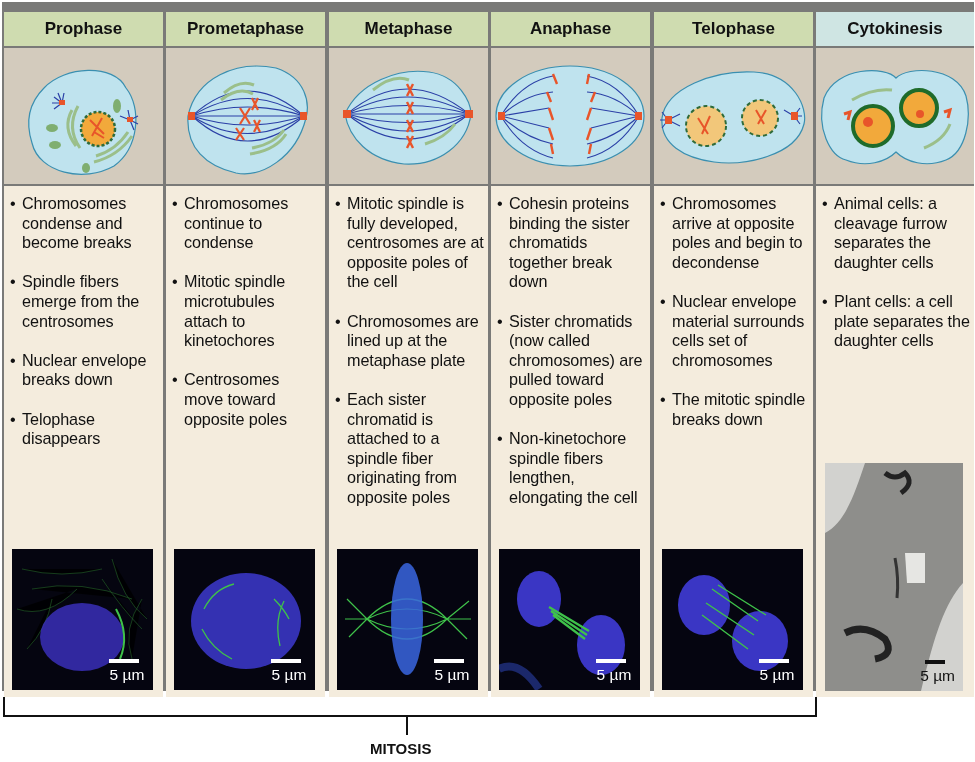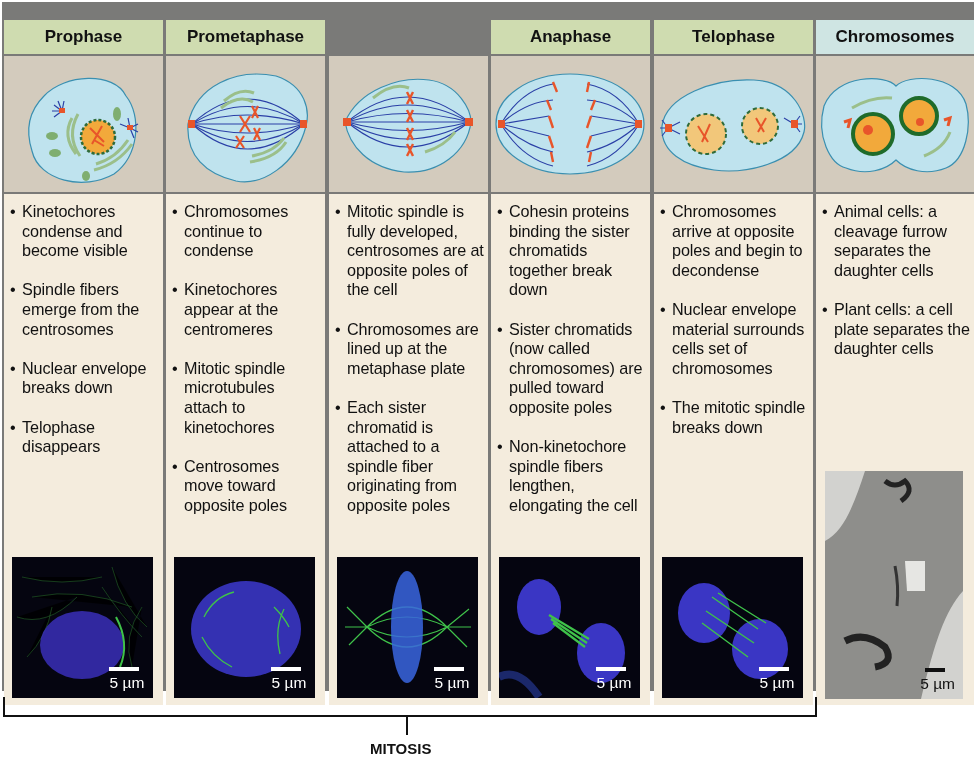--- a/index.html
+++ b/index.html
@@ -1,20 +1,20 @@
 <!DOCTYPE html>
 <html><head>
 <meta charset="utf-8">
 <style>
   html, body { margin:0; padding:0; background:#ffffff; }
   body { width:975px; height:762px; position:relative; overflow:hidden;
          font-family:"Liberation Sans", sans-serif; color:#111; }
   .grid { position:absolute; left:2px; top:2px; width:972px; height:689px;
           background:#7a7a78; }
-  .col { position:absolute; top:16px; width:161px; height:689px; }
+  .col { position:absolute; top:8px; width:161px; height:689px; }
   .hdr { position:absolute; left:2px; top:2px; width:159px; height:34px;
          background:#cfdcb0; font-weight:bold; font-size:17px;
          display:flex; align-items:center; justify-content:center; }
   .hdr.cyto { background:#cfe5e3; }
   .diag { position:absolute; left:2px; top:38px; width:159px; height:136px;
           background:#d3cbbd; overflow:hidden; }
   .body { position:absolute; left:2px; top:176px; width:159px; height:511px;
           background:#f4ecdd; }
   ul { list-style:none; margin:0; padding:8px 4px 0 6px; }
   li { position:relative; padding-left:12px; font-size:16.2px; line-height:19.6px;
@@ -53,21 +53,21 @@
         <g stroke="#2a3fa6" stroke-width="1.2">
           <path d="M58,55 l-8,-6 M58,55 l-4,-10 M58,55 l2,-10 M58,55 l-10,0 M58,55 l-8,6"></path>
           <path d="M126,72 l8,-4 M126,72 l8,4 M126,72 l4,10 M126,72 l-2,-10 M126,72 l-10,-4"></path>
         </g>
         <rect x="55" y="52" width="6" height="5" fill="#e8552a"></rect>
         <rect x="123" y="69" width="6" height="5" fill="#e8552a"></rect>
       </svg>
     </div>
     <div class="body">
       <ul>
-        <li>Kinetochores condense and become visible</li>
+        <li>Chromosomes condense and become breaks</li>
         <li>Spindle fibers emerge from the centrosomes</li>
         <li>Nuclear envelope breaks down</li>
         <li>Telophase disappears</li>
       </ul>
       <div class="micro">
         <svg width="141" height="141">
           <g stroke="#2e7d32" stroke-width="0.6" opacity="0.8">
             <path d="M10,20 q40,10 80,0 M20,40 q50,-10 100,10 M5,60 q30,10 60,-20 M90,30 q20,30 40,50 M100,10 q10,40 35,60 M15,100 q20,-20 25,-50 M120,110 q-10,-30 10,-60"></path>
           </g>
           <ellipse cx="70" cy="88" rx="42" ry="34" fill="#3a2fb8" opacity="0.85"></ellipse>
@@ -100,37 +100,37 @@
           <path d="M88,72 l6,12 M94,72 l-6,12"></path>
             <path d="M70,80 l8,12 M78,80 l-8,12"></path>
         </g>
         <rect x="22" y="64" width="7" height="8" fill="#e8552a"></rect>
         <rect x="134" y="64" width="7" height="8" fill="#e8552a"></rect>
       </svg>
     </div>
     <div class="body">
       <ul>
         <li>Chromosomes continue to condense</li>
-        <li>Kinetochores appear at the centromeres</li>
         <li>Mitotic spindle microtubules attach to kinetochores</li>
         <li>Centrosomes move toward opposite poles</li>
       </ul>
       <div class="micro">
         <svg width="141" height="141">
           <ellipse cx="72" cy="72" rx="55" ry="48" fill="#3a36c4" opacity="0.9"></ellipse>
           <g stroke="#3fc24a" stroke-width="1.3" fill="none">
             <path d="M30,60 q10,-20 30,-25 M28,80 q10,20 30,30 M110,52 q-10,20 -4,45 M100,50 q10,10 15,20"></path>
           </g>
         </svg>
         <div class="scale"><span class="bar"></span><span>5 µm</span></div>
       </div>
     </div>
   </div>
 
   <div class="col" style="left:325px">
+    <div class="hdr">Metaphase</div>
     <div class="diag">
       <svg width="159" height="136" viewBox="0 0 159 136">
         <path d="M16,66 C30,34 70,20 100,24 C130,28 142,55 142,66 C138,96 110,118 75,116 C40,112 20,90 16,66 Z" fill="#bfe3ee" stroke="#3a8fb0" stroke-width="1.2"></path>
         <g stroke="#2a3fa6" stroke-width="1.1" fill="none">
           <path d="M18,66 q60,-50 122,0"></path>
             <path d="M18,66 q60,-34 122,0"></path>
             <path d="M18,66 q60,-17 122,0"></path>
           <path d="M18,66 L140,66"></path>
             <path d="M18,66 q60,17 122,0"></path>
             <path d="M18,66 q60,34 122,0"></path>
@@ -241,21 +241,21 @@
           <g stroke="#3fc24a" stroke-width="1.4">
             <path d="M50,40 L96,72 M44,54 L92,86 M40,66 L86,100 M56,36 L104,66"></path>
           </g>
         </svg>
         <div class="scale"><span class="bar"></span><span>5 µm</span></div>
       </div>
     </div>
   </div>
 
   <div class="col" style="left:812px; width:160px">
-    <div class="hdr cyto" style="width:158px">Chromosomes</div>
+    <div class="hdr cyto" style="width:158px">Cytokinesis</div>
     <div class="diag" style="width:158px">
       <svg width="158" height="136" viewBox="0 0 158 136">
         <path d="M80,30 C70,18 20,18 8,50 C0,80 14,108 30,112 C50,120 70,114 80,104 C90,114 110,120 130,112 C150,104 156,70 150,48 C140,18 92,18 80,30 Z" fill="#bfe3ee" stroke="#3a8fb0" stroke-width="1.2"></path>
         <circle cx="57" cy="78" r="20" fill="#f2a93b" stroke="#1f6b2a" stroke-width="4"></circle>
         <circle cx="52" cy="74" r="5" fill="#e8552a"></circle>
         <circle cx="103" cy="60" r="18" fill="#f2a93b" stroke="#1f6b2a" stroke-width="4"></circle>
         <circle cx="104" cy="66" r="4" fill="#e8552a"></circle>
         <path d="M28,66 l6,-2 l-2,8" stroke="#e8552a" stroke-width="3" fill="none"></path>
         <path d="M128,64 l6,-2 l-2,8" stroke="#e8552a" stroke-width="3" fill="none"></path>
         <path d="M36,52 q20,-12 40,-10" stroke="#9bbf8a" stroke-width="3" fill="none"></path>

